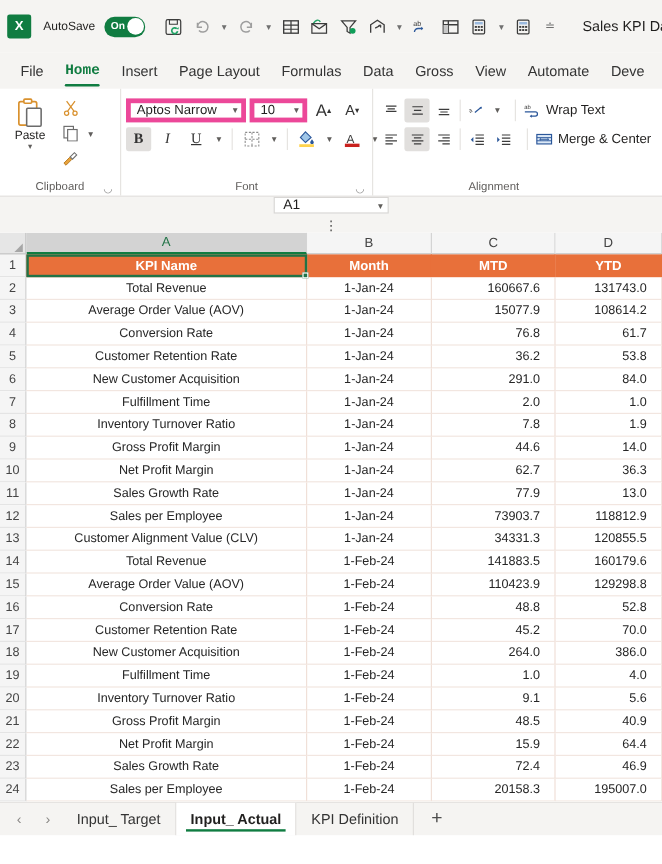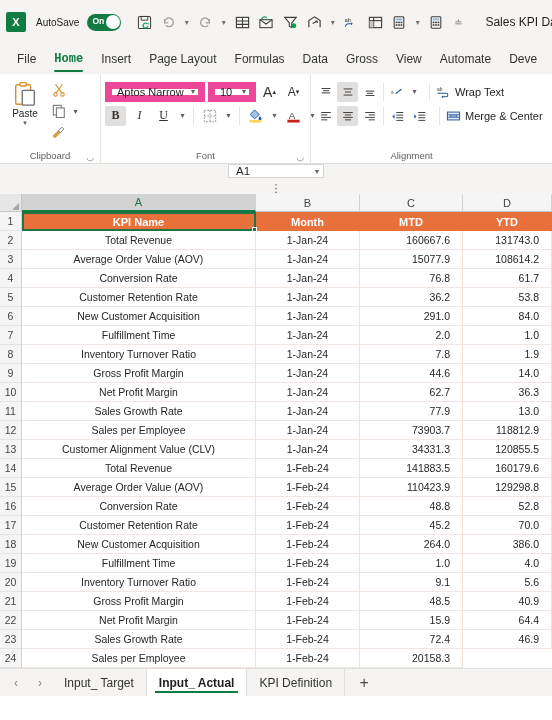--- a/index.html
+++ b/index.html
@@ -74,21 +74,21 @@
   }
   .paste-label { font-size: 10px; color: #201f1e; margin-top: 1px; }
   .paste-caret { font-size: 7px; color: #605e5c; line-height: 7px; }
   .clip-small { display: flex; flex-direction: column; gap: 1px; padding-top: 1px; }
   .clip-row { display: flex; align-items: center; height: 20px; gap: 1px; }
 
   
   .font-rows { display: flex; flex-direction: column; gap: 3px; padding-top: 2px; }
   .font-row { display: flex; align-items: center; gap: 3px; height: 21px; }
   .combo {
-    height: 20px; border: 7px solid #ec4899; background: #fff;
+    height: 20px; border: 4px solid #ec4899; background: #fff;
     display: flex; align-items: center; padding: 0 3px 0 5px;
     font-size: 11px; color: #201f1e; justify-content: space-between;
   }
   .combo .cv { white-space: nowrap; overflow: hidden; }
   .combo .cc { font-size: 8px; color: #605e5c; margin-left: 4px; }
   .font-name { width: 100px; }
   .font-size { width: 48px; }
   .ic {
     width: 21px; height: 20px; display: flex; align-items: center; justify-content: center;
     font-size: 12px; color: #333; flex: none;
@@ -699,20 +699,21 @@
         <div class="cell c-a">Sales Growth Rate</div>
         <div class="cell c-b">1-Feb-24</div>
         <div class="cell c-c">72.4</div>
         <div class="cell c-d">46.9</div>
       </div>
       <div class="row">
         <div class="rowhead">24</div>
         <div class="cell c-a">Sales per Employee</div>
         <div class="cell c-b">1-Feb-24</div>
         <div class="cell c-c">20158.3</div>
+        <div class="cell c-d">195007.0</div>
       </div>
     </div>
 
   <div class="sel-box">
     <span class="sel-handle"></span>
   </div>
 </div>
 
 <div class="sheetbar">
   <span class="navarrow">‹</span>

